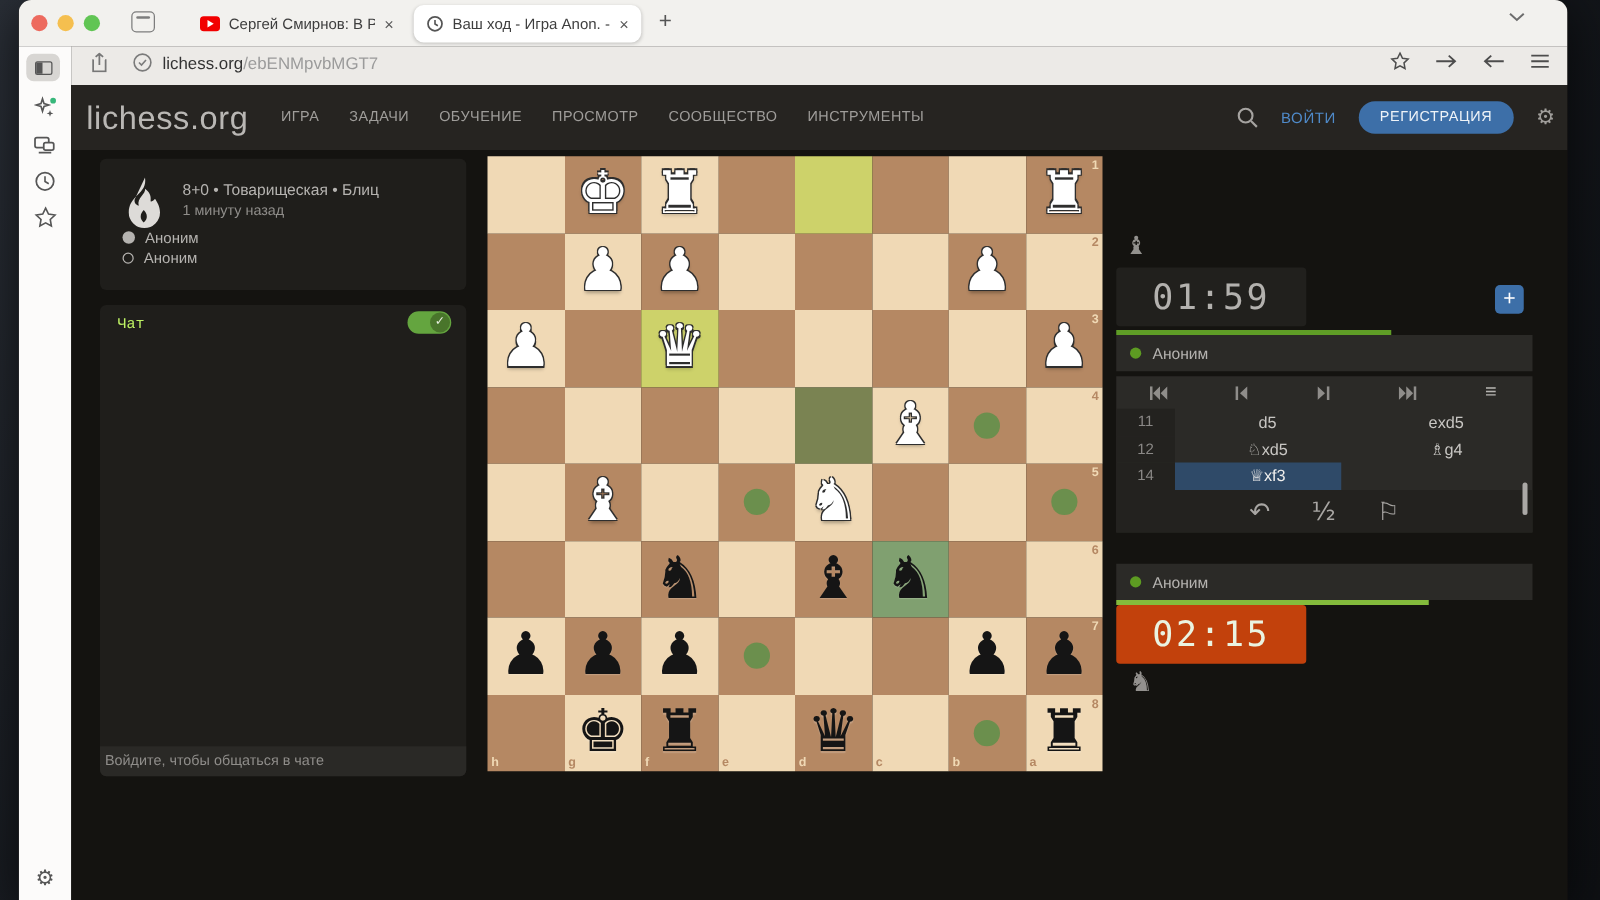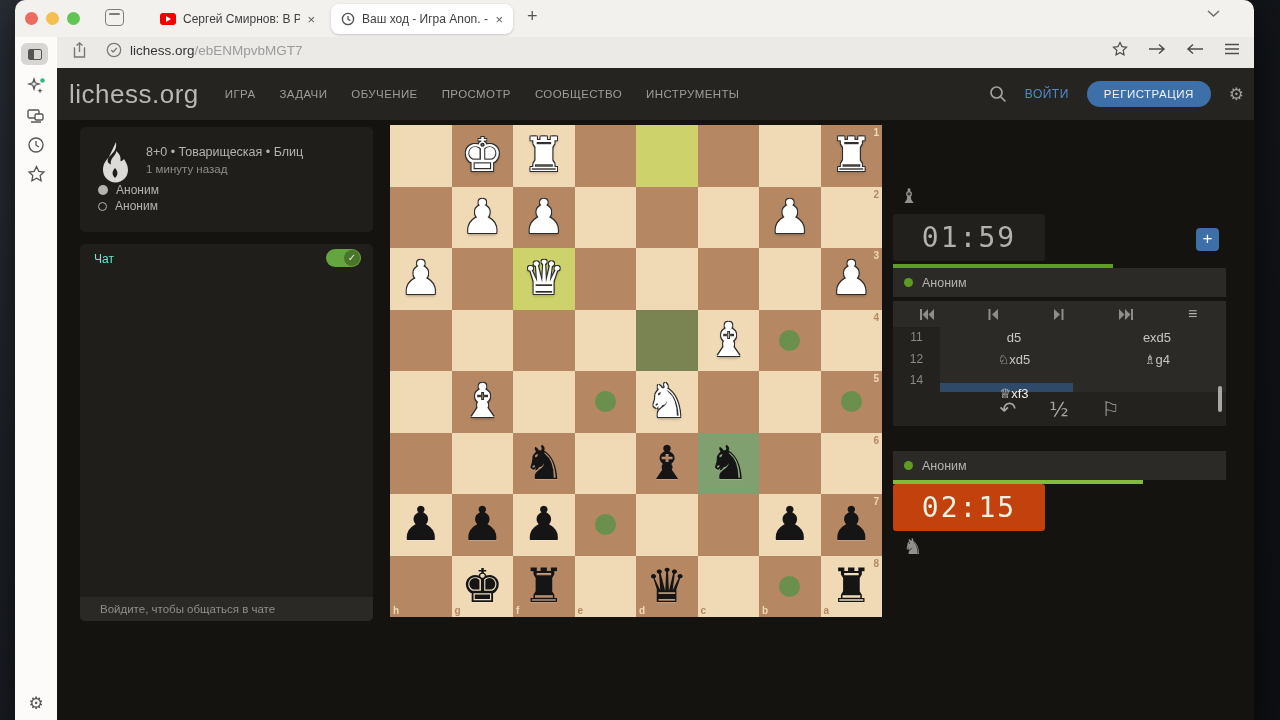--- a/index.html
+++ b/index.html
@@ -50,24 +50,24 @@
   .gear { color:#9f9d9a; font-size:17px; }
   .card { position:absolute; background:#1f1e1b; border-radius:5px; }
   .gameinfo { left:23px; top:59px; width:293px; height:105px; }
   .gi-flame { position:absolute; left:18px; top:14px; }
   .gi-line1 { position:absolute; left:66px; top:18px; font-size:12.5px; color:#b5b3b0; }
   .gi-line2 { position:absolute; left:66px; top:36px; font-size:11.5px; color:#8f8d8a; }
   .gi-player { position:absolute; left:18px; font-size:12px; color:#b5b3b0; display:flex; align-items:center; gap:8px; }
   .pdot { width:10px; height:10px; border-radius:50%; }
   .pdot-filled { background:#b5b3b0; } .pdot-outline { border:1.5px solid #b5b3b0; width:9px; height:9px; }
   .chat { left:23px; top:176px; width:293px; height:377px; }
-  .chat-title { position:absolute; left:14px; top:8px; font-size:12px; color:#5eead4; }
+  .chat-title { position:absolute; left:14px; top:8px; font-size:12px; color:#bef264;font-family:Liberation Mono, monospace; }
   .toggle { position:absolute; right:12px; top:5px; width:35px; height:18px; background:#64a53f; border-radius:9px; }
   .toggle .knob { position:absolute; right:1px; top:1px; width:16px; height:16px; border-radius:50%; background:#49752b; color:#e8efe0; font-size:10px; line-height:16px; text-align:center; }
-  .chat-login { position:absolute; left:0; bottom:0; width:100%; height:24px; background:#2a2926; border-radius:0 0 5px 5px; font-size:11.5px; color:#8f8d8a; line-height:24px; padding-left:20px; }
+  .chat-login { position:absolute; left:0; bottom:0; width:100%; height:24px; background:#2a2926; border-radius:0 0 5px 5px; font-size:11.5px; color:#8f8d8a; line-height:24px; padding-left:4px; }
   
   .board { position:absolute; left:333px; top:57px; width:492px; height:492px; display:grid; grid-template-columns:repeat(8,61.5px); grid-template-rows:repeat(8,61.5px); }
   .sq { position:relative; }
   .sq .piece { position:absolute; inset:0; text-align:center; font-size:47px; line-height:60px; font-family:"DejaVu Sans",sans-serif; }
   .piece.w { color:#ffffff; text-shadow:-1px -1px 0 #2e2e2e,1px -1px 0 #2e2e2e,-1px 1px 0 #2e2e2e,1px 1px 0 #2e2e2e,0 2px 3px rgba(0,0,0,.3); }
   .piece.b { color:#151515; text-shadow:0 1px 1px rgba(255,255,255,.2); }
   .sq .dot { position:absolute; left:50%; top:50%; width:21px; height:21px; margin:-10.5px 0 0 -10.5px; border-radius:50%; }
   .sq .rlabel { position:absolute; top:2px; right:3px; font-size:10px; font-weight:bold; }
   .sq .flabel { position:absolute; bottom:1px; left:3px; font-size:10px; font-weight:bold; }
   
@@ -80,21 +80,21 @@
   .cbar { height:4px; }
   .prow { width:333px; height:29px; background:#2b2a27; display:flex; align-items:center; gap:9px; padding-left:11px; font-size:12.5px; color:#b5b3b0; }
   .odot { width:9px; height:9px; border-radius:50%; background:#5d9b22; }
   .movesbox { width:333px; background:#2b2a27; }
   .mnav { height:26px; display:flex; align-items:center; }
   .mnav .nbtn { flex:1; text-align:center; color:#8f8d8a; }
   .mrow { display:flex; height:21.5px; line-height:21.5px; font-size:13px; }
   .mrow .idx { width:47px; background:#23221f; color:#8a8886; text-align:center; font-size:12px; }
   .mrow .mv { padding-left:15px; color:#c8c6c3; font-family:"Liberation Sans","DejaVu Sans",sans-serif;text-align:center; }
   .mrow .wmv { width:133px; } .mrow .bmv { width:153px; }
-  .mv.current { background:#2f4a68; color:#f0efed;margin-top:13px; }
+  .mv.current { background:#2f4a68; color:#f0efed; }
   .mbtns { height:34px; background:#23221f; display:flex; align-items:center; justify-content:center; gap:33px; color:#a8a6a3; }
   .mbtns .bt { font-family:"DejaVu Sans",sans-serif; font-size:20px; }
   .mscroll { position:absolute; width:4px; border-radius:2px; background:#aaa8a5; }
   svg { display:block; }
 </style>
 </head>
 <body>
 
 <div class="window">
 

